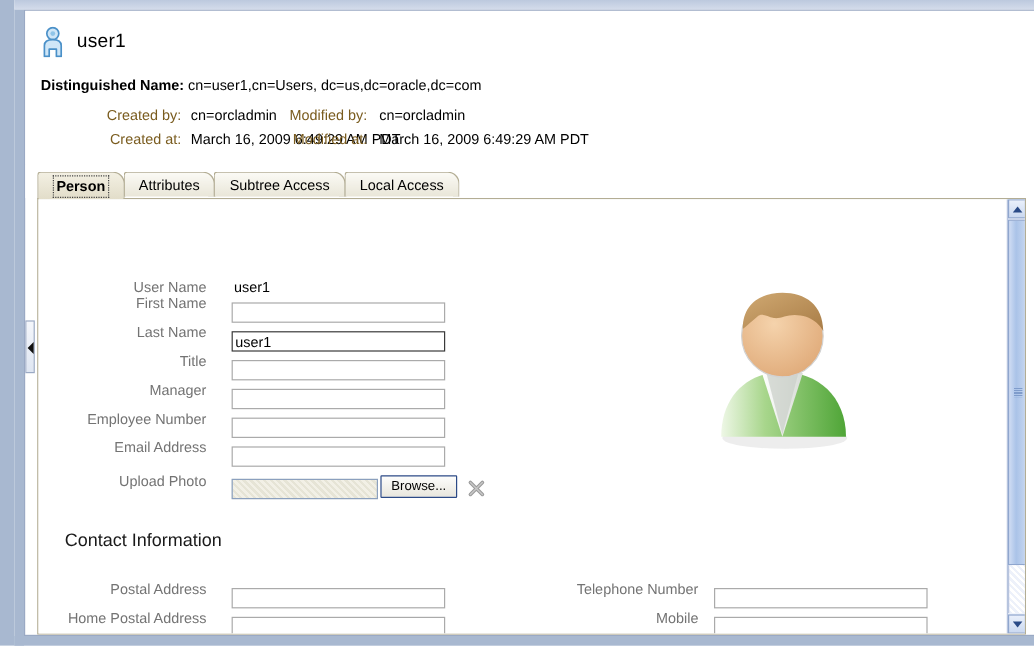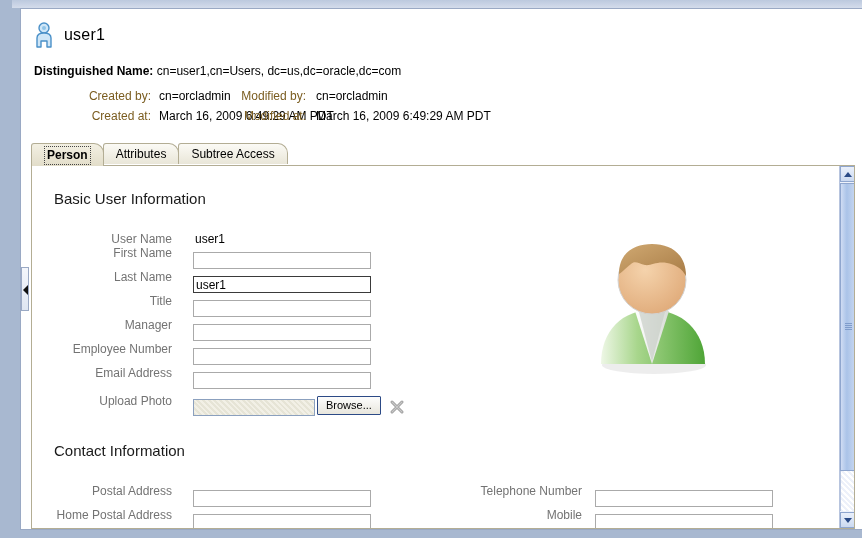--- a/index.html
+++ b/index.html
@@ -254,27 +254,29 @@
       <div id="tabstrip">
         <div class="tab active">
           <span class="tab-inner">Person</span>
         </div>
         <div class="tab">
           <span>Attributes</span>
         </div>
         <div class="tab">
           <span>Subtree Access</span>
         </div>
+        <div class="tab">
+          <span>Local Access</span>
+        </div>
       </div>
     </div>
 
     <div id="panel">
       <div id="panel-body">
 
-        <div class="section-title" style="left:22px;top:24px;">Basic User Information</div>
 
         <span class="flabel" style="left:20px;top:66px;width:120px;">User Name</span>
         <span class="fvalue" style="left:163px;top:66px;">user1</span>
 
         <span class="flabel" style="left:20px;top:80px;width:120px;">First Name</span>
         <input class="finput" style="left: 161px; top: 86px; width: 172px;" value="">
 
         <span class="flabel" style="left:20px;top:104px;width:120px;">Last Name</span>
         <input class="finput strong" style="left: 161px; top: 110px; width: 172px;" value="user1">
 

